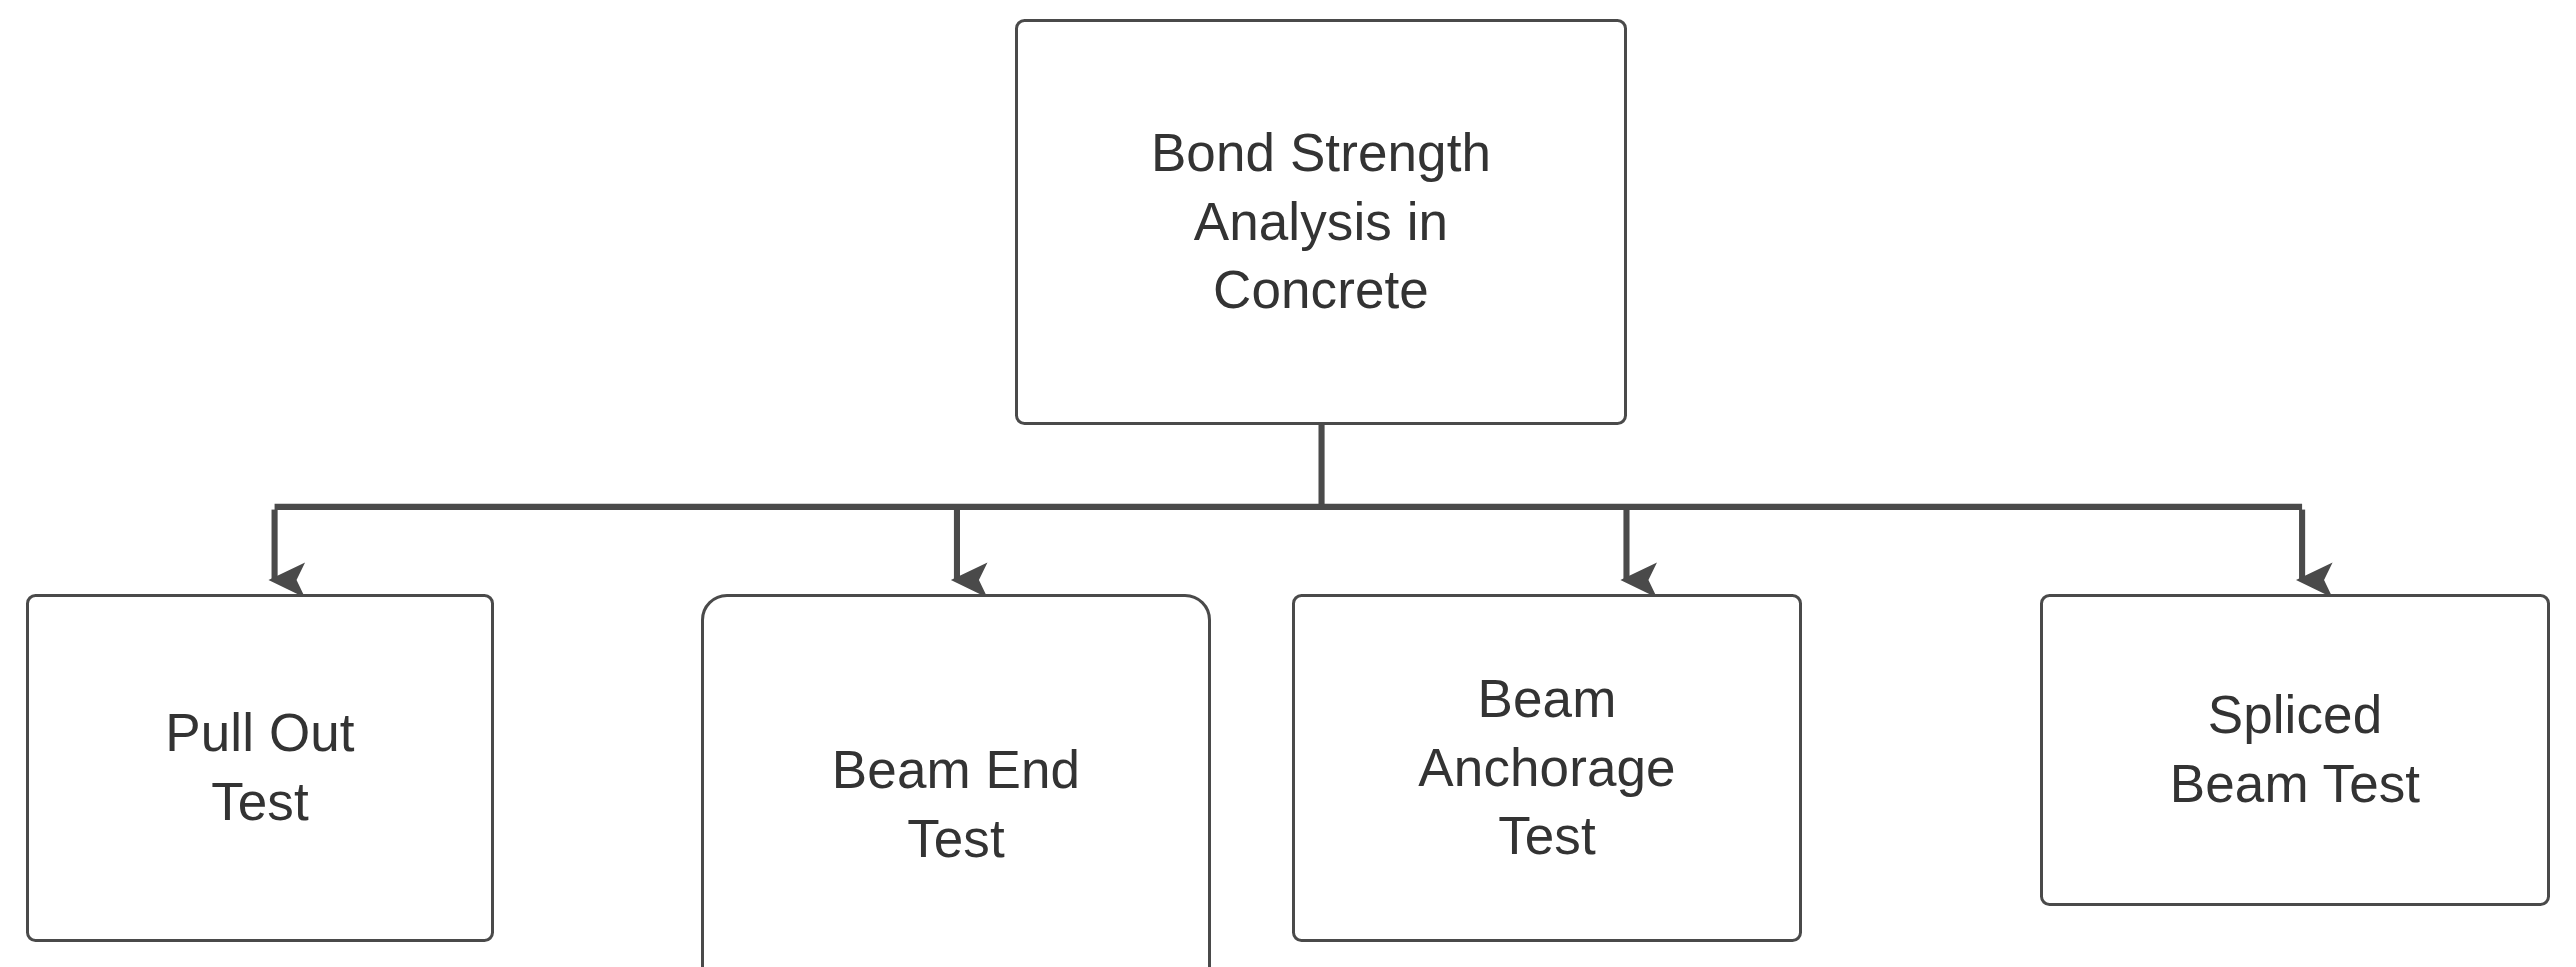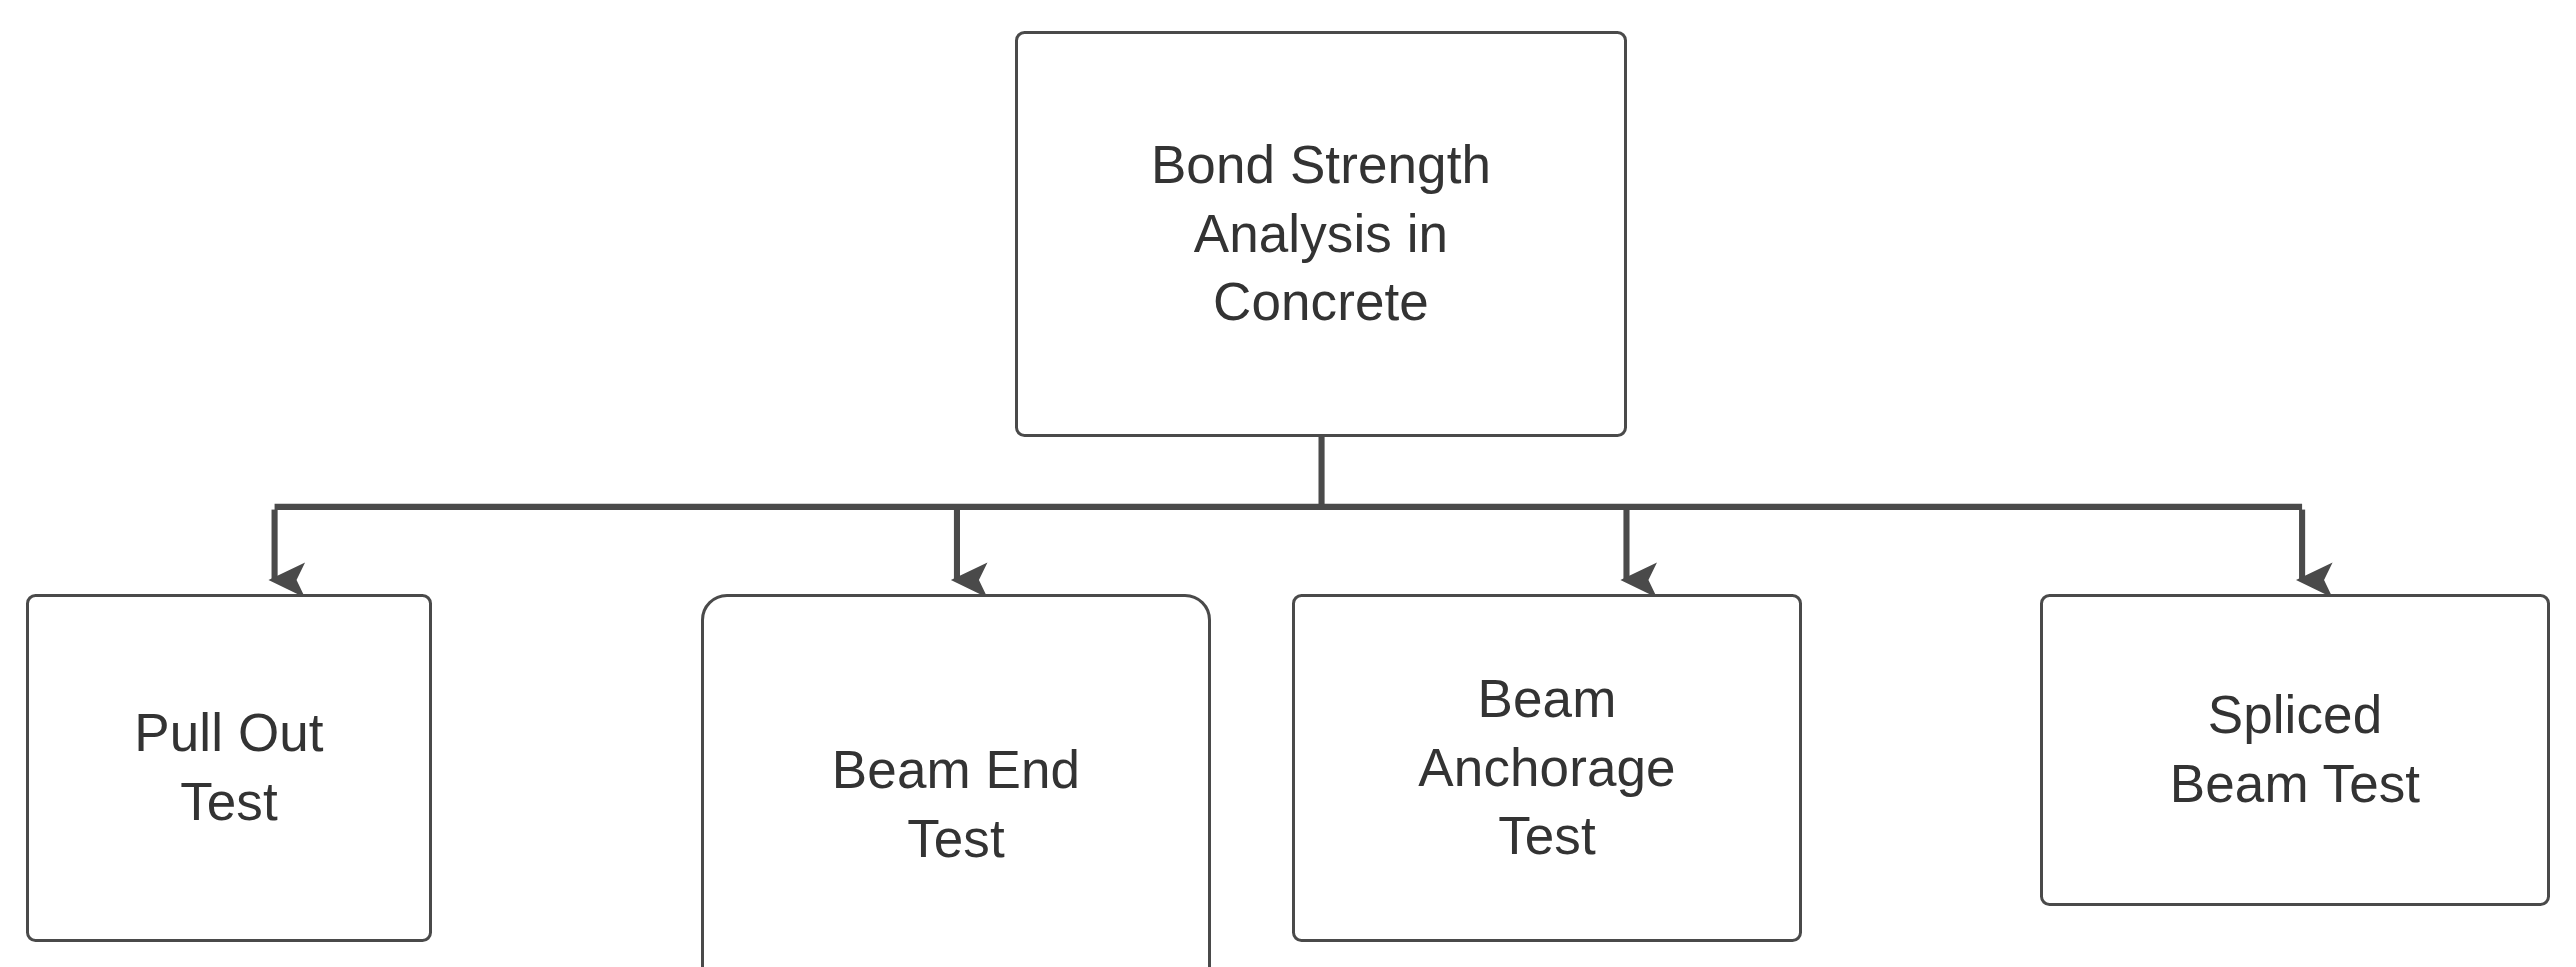--- a/index.html
+++ b/index.html
@@ -36,29 +36,29 @@
     text-align: center;
     color: #333333;
     line-height: 1.30;
     font-weight: 400;
     letter-spacing: 0.1px;
     white-space: pre-line;
     z-index: 2;
   }
   #node-root {
     left: 1015px;
-    top: 31px;
+    top: 19px;
     width: 612px;
     height: 406px;
     font-size: 53px;
   }
   #node-child-0 {
     left: 26px;
     top: 594px;
-    width: 406px;
+    width: 468px;
     height: 348px;
     font-size: 53px;
   }
   #node-child-1 {
     left: 701px;
     top: 594px;
     width: 510px;
     height: 422px;
     font-size: 53px;
     border-radius: 26px;

